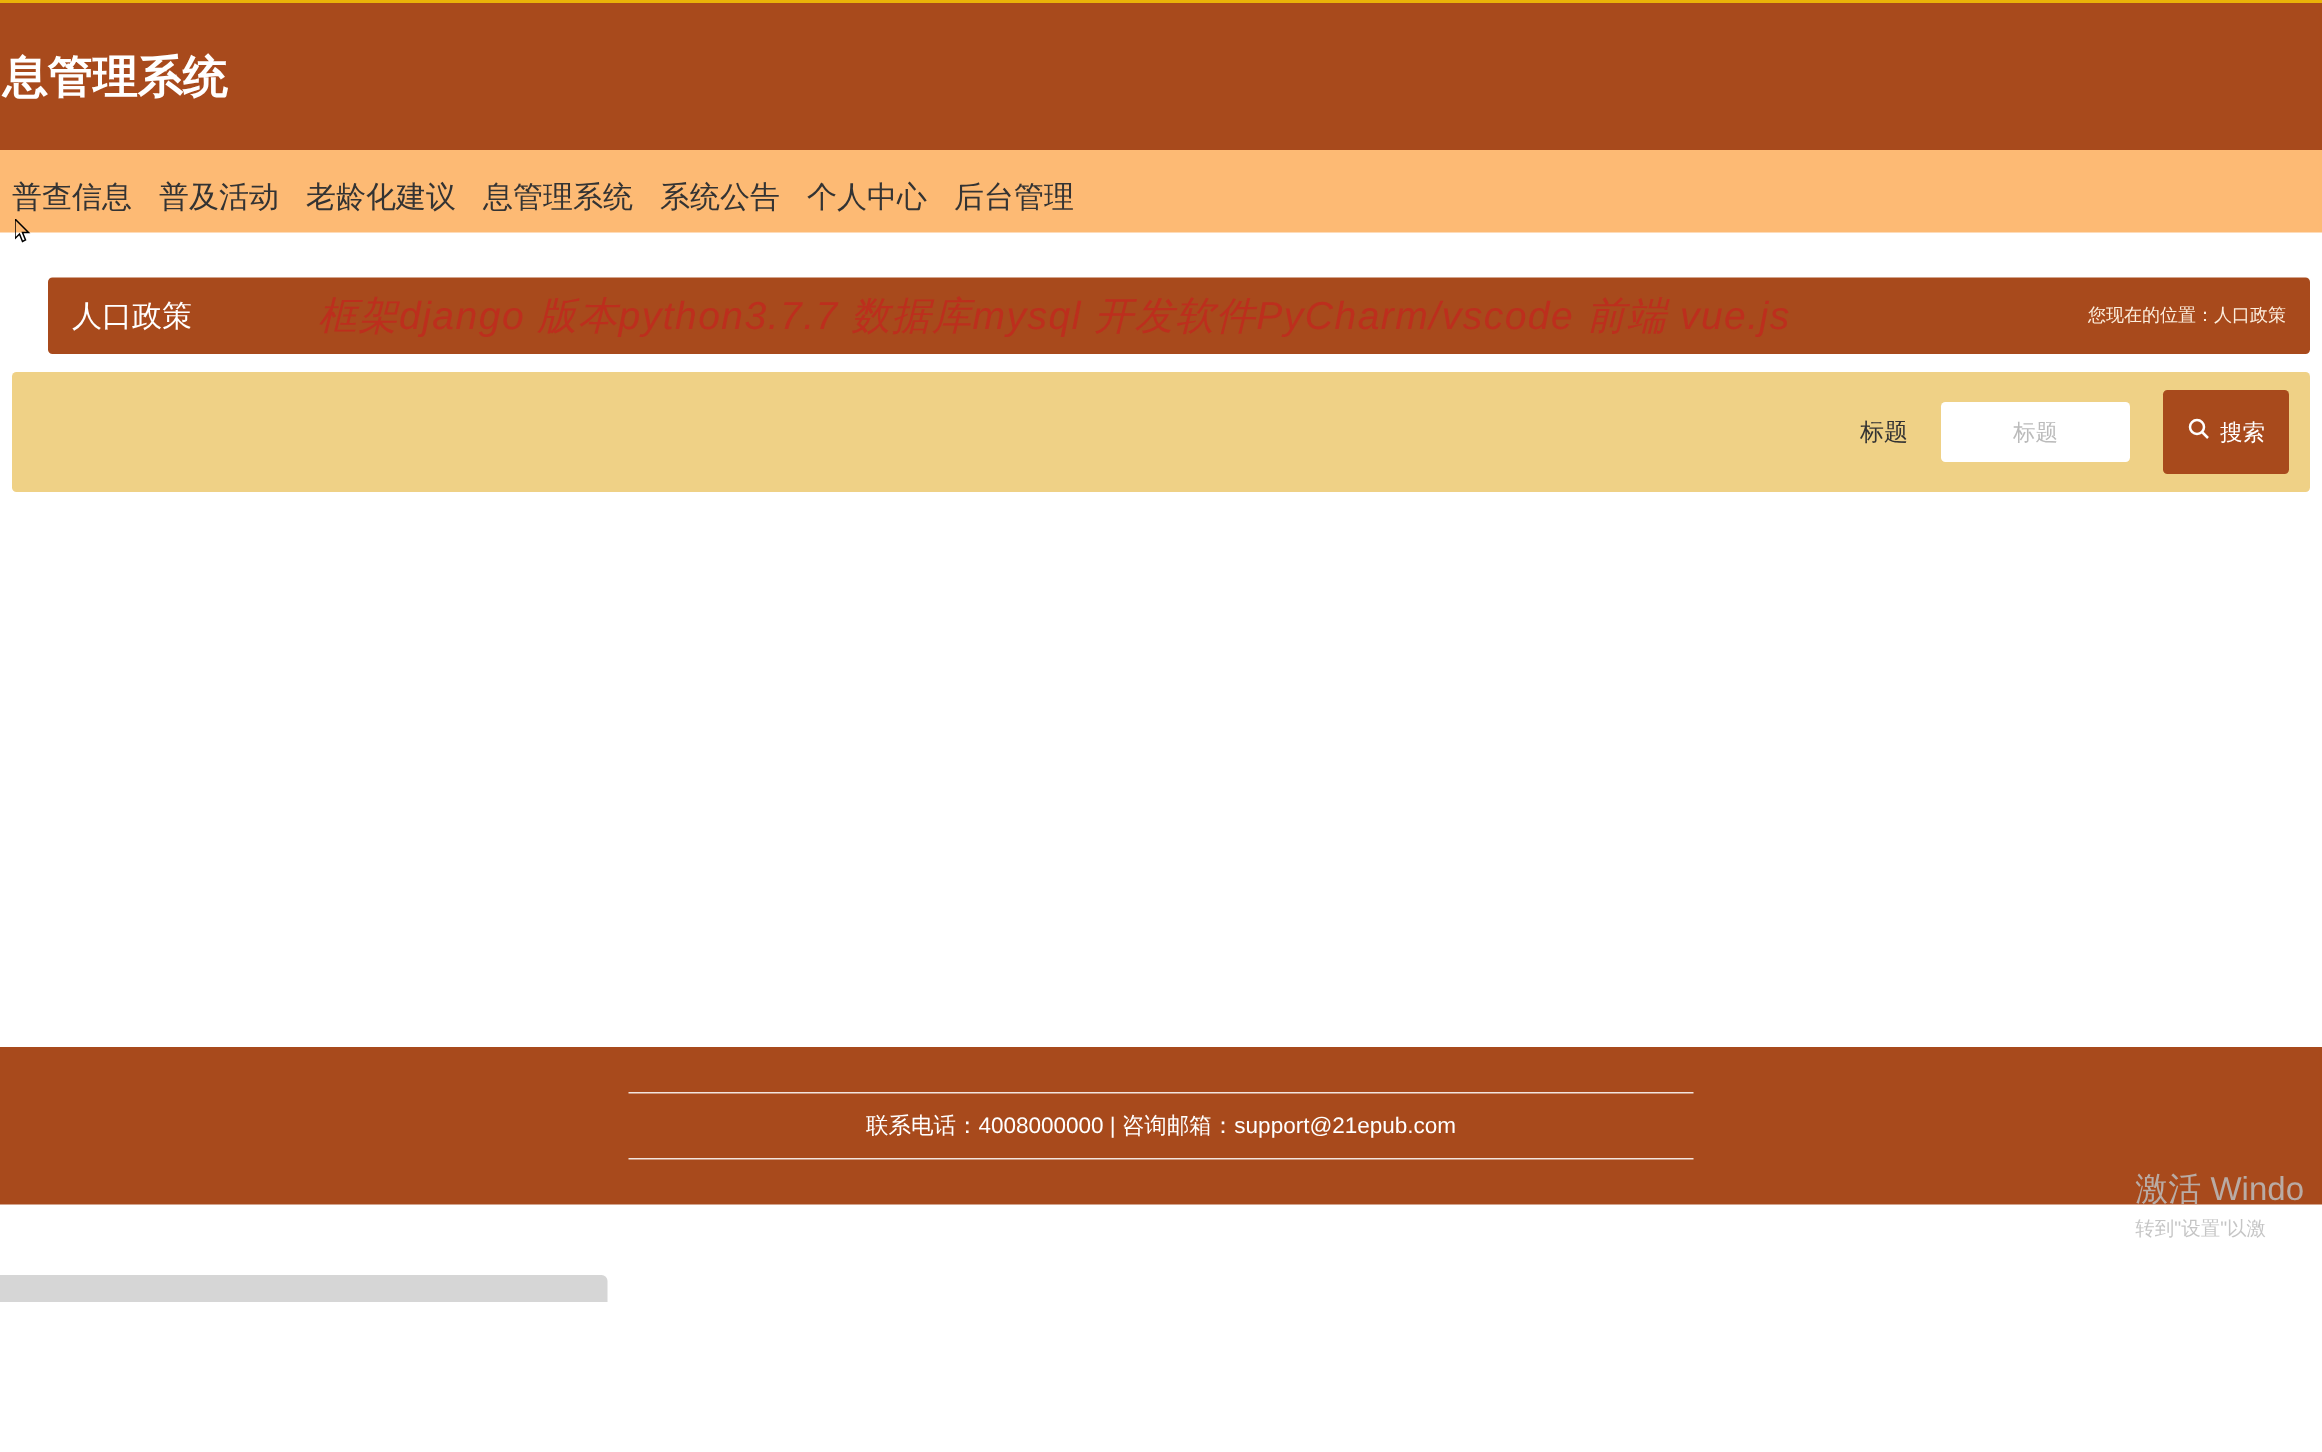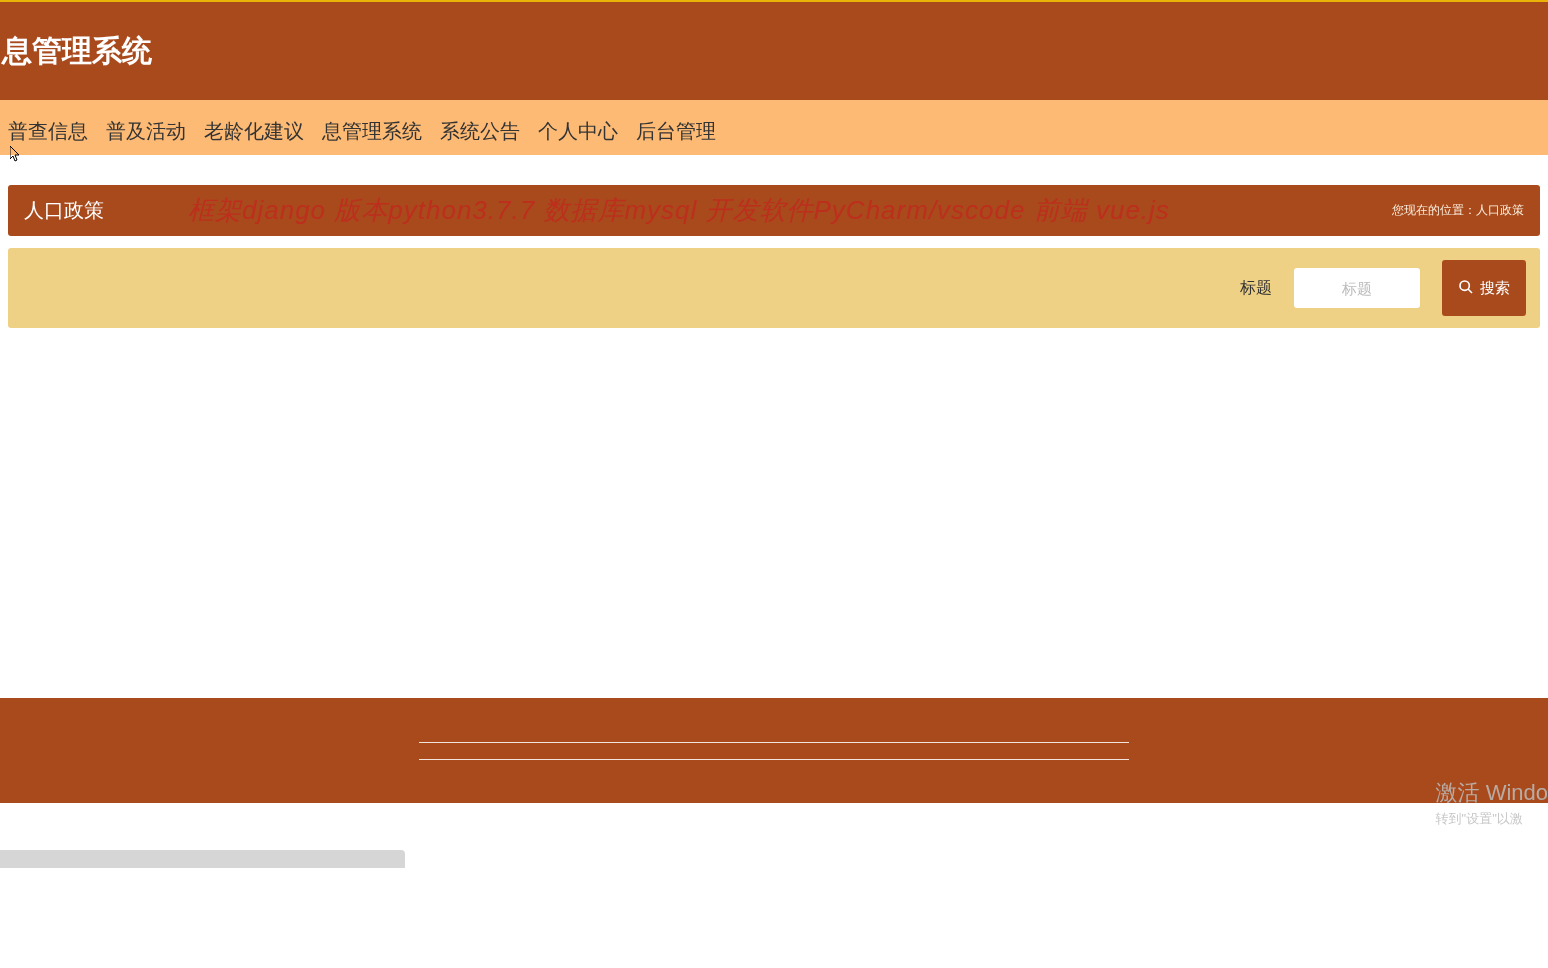--- a/index.html
+++ b/index.html
@@ -50,20 +50,21 @@
     }
     .section-title-bar {
       background: #a84a1c;
       color: #fff;
       display: flex;
       align-items: center;
       justify-content: space-between;
       padding: 12px 16px;
       border-radius: 3px;
       position: relative;
+      margin-left: 24px;
     }
     .section-title-text {
       font-size: 20px;
       z-index: 2;
     }
     .watermark-text {
       position: absolute;
       left: 180px;
       top: 8px;
       font-size: 26px;
@@ -135,21 +136,21 @@
     }
     .footer-line {
       width: 710px;
       border: none;
       border-top: 1px solid rgba(255,255,255,0.85);
       margin: 8px 0;
     }
     .footer-text { padding: 4px 0; }
     .windows-activate {
       position: absolute;
-      right: 0;
+      right: 12px;
       bottom: 140px;
       text-align: left;
       color: #bcbcbc;
       opacity: 0.85;
       padding-right: 0;
     }
     .windows-activate .wa-title { font-size: 22px; }
     .windows-activate .wa-sub { font-size: 13px; margin-top: 2px; }
     .taskbar-shadow {
       position: absolute;
@@ -205,20 +206,21 @@
       </span>
       <span>搜索</span>
     </button>
   </div>
 
   <div class="main-blank"></div>
 </div>
 
 <div class="footer">
   <hr class="footer-line">
+  <div class="footer-text">联系电话：4008000000 | 咨询邮箱：support@21epub.com</div>
   <hr class="footer-line">
 </div>
 
 <div class="windows-activate">
   <div class="wa-title">激活 Windo</div>
   <div class="wa-sub">转到"设置"以激</div>
 </div>
 
 <div class="taskbar-shadow"></div>
 

